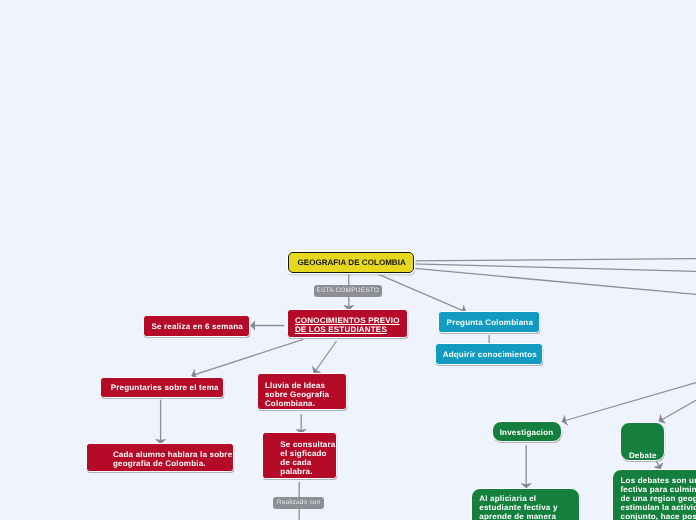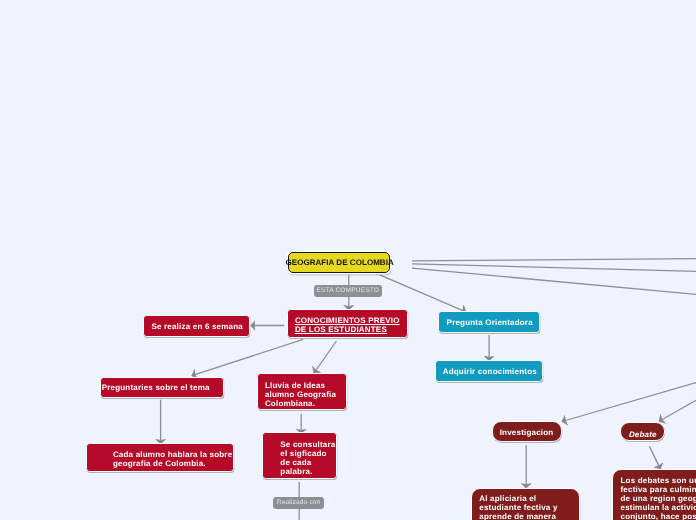--- a/index.html
+++ b/index.html
@@ -33,21 +33,21 @@
     letter-spacing: 0.2px;
     line-height: 9px;
     white-space: pre;
     display: flex;
     align-items: center;
     border: 1.5px solid #ffffff;
     box-shadow: 0.5px 1px 0.6px -0.3px rgba(125,128,138,0.75);
   }
   .node.red  { background: #b50b28; }
   .node.teal { background: #119bc0; }
-  .node.blue { background: #7f1d1d; border-radius: 9px; }
+  .node.blue { background: #15803d; border-radius: 9px; }
   .node.root {
     background: #e5d81f;
     color: #141414;
     border: 1.6px solid #141414;
     border-radius: 5px;
     letter-spacing: 0.05px;
     box-shadow: 0 0 0 1.5px #ffffff, 0.6px 1.8px 1.5px rgba(130,133,143,0.8);
     justify-content: center;
   }
   .elabel {
@@ -89,68 +89,68 @@
       <path d="M301.2,414 L301.2,433.7" marker-end="url(#ah)"></path>
       <path d="M299.2,481.9 L299.2,520"></path>
       <path d="M489.1,334.9 L489.1,360.7" marker-end="url(#ah)"></path>
       <path d="M696,382.5 L562,421.5" marker-end="url(#ah)"></path>
       <path d="M696,400.2 L659.1,421.2" marker-end="url(#ah)"></path>
       <path d="M526.2,445.2 L526.2,488" marker-end="url(#ah)"></path>
       <path d="M649.5,446.4 L660.3,468.9" marker-end="url(#ah)"></path>
     </g>
   </svg>
 
-  <div class="node root" style="left:287.9px;top:251.5px;width:102px;height:21.3px;align-items:flex-start;padding-top:5.1px;padding-left:1.5px;">
+  <div class="node root" style="left:287.9px;top:251.5px;width:126px;height:21.3px;align-items:flex-start;padding-top:5.1px;padding-left:1.5px;">
     <span>GEOGRAFIA DE COLOMBIA</span>
   </div>
 
   <div class="node red" style="left:287.0px;top:308.8px;width:121.3px;height:29.4px;padding-left:6.9px;align-items:flex-start;padding-top:5.8px;text-decoration:underline;">
     <span>CONOCIMIENTOS PREVIO
 DE LOS ESTUDIANTES</span>
   </div>
 
   <div class="node red" style="left:142.8px;top:315.0px;width:107.2px;height:21.7px;padding-left:7.6px;align-items:flex-start;padding-top:6.0px;">
     <span>Se realiza en 6 semana</span>
   </div>
 
-  <div class="node red" style="left:99.7px;top:376.7px;width:124.1px;height:21.0px;padding-left:1px;align-items:flex-start;padding-top:5.6px;">
+  <div class="node red" style="left:99.7px;top:376.7px;width:124.1px;height:21.0px;padding-left:10px;align-items:flex-start;padding-top:5.6px;">
     <span>Preguntaries sobre el tema</span>
   </div>
 
   <div class="node red" style="left:256.8px;top:373.2px;width:90.5px;height:36.8px;padding-left:7.1px;align-items:flex-start;padding-top:6.6px;">
     <span>Lluvia de Ideas
-alumno Geografia
+sobre Geografia
 Colombiana.</span>
   </div>
 
   <div class="node red" style="left:85.9px;top:443.2px;width:148.4px;height:28.8px;padding-left:26px;align-items:flex-start;padding-top:6.3px;">
     <span>Cada alumno hablara la sobre
 geografia de Colombia.</span>
   </div>
 
   <div class="node red" style="left:262.3px;top:432.3px;width:74.8px;height:46.3px;padding-left:17px;align-items:flex-start;padding-top:6.8px;">
     <span>Se consultara
 el sigficado
 de cada
 palabra.</span>
   </div>
 
   <div class="node teal" style="left:437.8px;top:311.2px;width:102.3px;height:21.7px;padding-left:7.8px;align-items:flex-start;padding-top:6.1px;">
-    <span>Pregunta Orientadora</span>
+    <span>Pregunta Colombiana</span>
   </div>
 
-  <div class="node teal" style="left:434.7px;top:360px;width:108.1px;height:21.6px;padding-left:7.0px;align-items:flex-start;padding-top:5.9px;">
+  <div class="node teal" style="left:434.7px;top:343px;width:108.1px;height:21.6px;padding-left:7.0px;align-items:flex-start;padding-top:5.9px;">
     <span>Adquirir conocimientos</span>
   </div>
 
   <div class="node blue" style="left:491.8px;top:420.7px;width:70.5px;height:21.6px;padding-left:6.9px;align-items:flex-start;padding-top:5.9px;">
     <span>Investigacion</span>
   </div>
 
-  <div class="node blue" style="left:619.9px;top:422.0px;width:45.4px;height:19px;padding-left:8.0px;align-items:center;padding-top:6.2px;font-style:italic;">
+  <div class="node blue" style="left:619.9px;top:422.0px;width:45.4px;height:39px;padding-left:8.0px;align-items:flex-end;padding-top:6.2px;">
     <span>Debate</span>
   </div>
 
   <div class="node blue" style="left:470.7px;top:487.6px;width:109.4px;height:47.9px;padding-left:7.6px;align-items:flex-start;padding-top:5.1px;">
     <span>Al apliciaria el
 estudiante fectiva y
 aprende de manera</span>
   </div>
 
   <div class="node blue" style="left:612.0px;top:468.5px;width:112.5px;height:67.0px;padding-left:7.5px;align-items:flex-start;padding-top:6.5px;">

